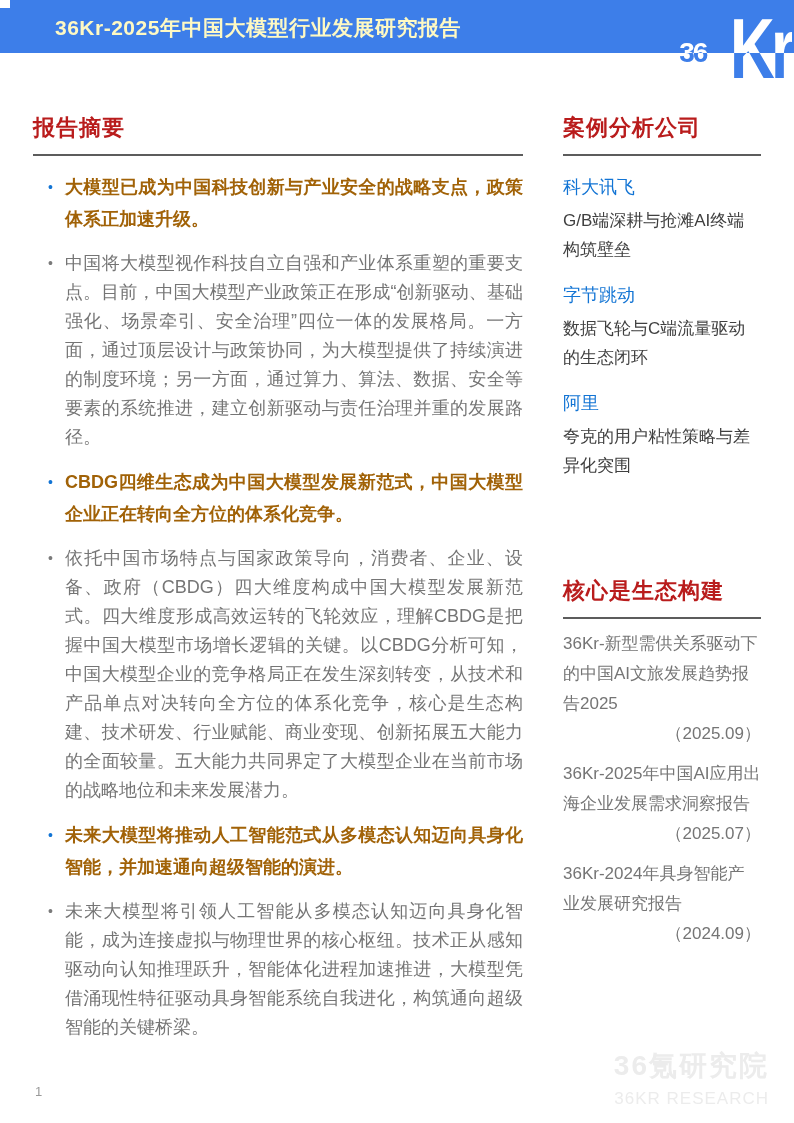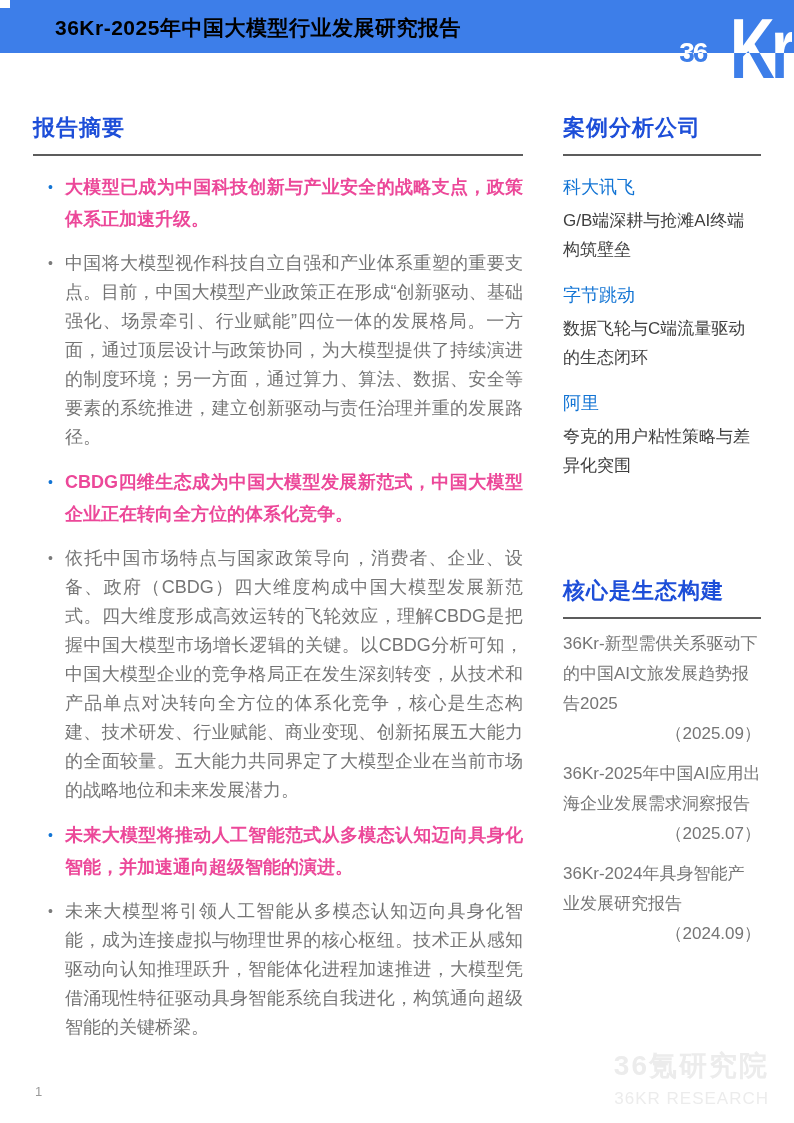--- a/index.html
+++ b/index.html
@@ -8,51 +8,51 @@
     position:relative; width:794px; height:1123px; background:#ffffff;
     font-family:"Liberation Sans","DejaVu Sans",sans-serif; overflow:hidden;
     margin:0 auto;
   }
 
   
   .header { position:absolute; top:0; left:0; width:794px; height:53px; background:#3d7ee9; }
   .header-notch { position:absolute; top:0; left:0; width:10px; height:8px; background:#ffffff; }
   .header-title {
     position:absolute; left:55px; top:0; height:53px; line-height:56px;
-    color:#000000; font-size:21px; font-weight:bold; letter-spacing:.5px; white-space:nowrap;
+    color:#fef9c3; font-size:21px; font-weight:bold; letter-spacing:.5px; white-space:nowrap;
   }
 
   
   .logo { position:absolute; top:0; right:2px; width:140px; height:98px; pointer-events:none; }
   .logo-layer { position:absolute; inset:0; display:flex; justify-content:flex-end; align-items:center; font-weight:bold; }
   .logo-white { color:#ffffff; clip-path:inset(0 0 calc(100% - 53px) 0); }
   .logo-blue  { color:#3d7ee9; clip-path:inset(53px 0 0 0); }
   .logo-36 { font-size:28px; line-height:1; margin-top:8px; letter-spacing:-2px; }
   .logo-kr { font-size:86px; line-height:.92; margin-top:0; letter-spacing:-5px;
              transform:scaleX(.72); transform-origin:top right; }
 
   
   .content { position:absolute; top:113px; left:33px; width:728px; display:flex; }
   .main { width:490px; flex-shrink:0; }
   .sidebar { margin-left:40px; width:198px; }
 
   .section-heading {
-    font-size:22px; font-weight:bold; color:#1d4ed8; letter-spacing:1px;
+    font-size:22px; font-weight:bold; color:#b91c1c; letter-spacing:1px;
     padding-bottom:11px; border-bottom:2px solid #5c5c5c;
   }
 
   
   .bullets { margin-top:15px; }
   .bullet-item { display:flex; margin-bottom:14px; }
   .bullet-dot { width:32px; padding-left:15px; flex-shrink:0; font-size:14px;
                 line-height:29px; color:#7a7a7a; }
   .bullet-text { flex:1; font-size:18px; line-height:29px; color:#757575;
                  text-align:justify; font-weight:normal; }
   .bullet-item.highlight .bullet-dot  { color:#1274d4; line-height:32px; }
-  .bullet-item.highlight .bullet-text { color:#ec4899; font-weight:bold; line-height:32px; }
+  .bullet-item.highlight .bullet-text { color:#a16207; font-weight:bold; line-height:32px; }
 
   
   .company { margin-top:19px; }
   .company-name { font-size:18px; font-weight:normal; color:#1274d4; margin-bottom:7px; }
   .company-desc { font-size:17px; color:#404040; line-height:29px; }
 
   
   .related { margin-top:96px; }
   .report-item { margin-top:10px; font-size:17px; color:#757575; line-height:30px; }
   .report-date { padding-left:3px;text-align:right; }
@@ -91,21 +91,21 @@
 
       <div class="bullets">
 
         <div class="bullet-item highlight">
           <span class="bullet-dot">•</span>
           <p class="bullet-text">大模型已成为中国科技创新与产业安全的战略支点，政策体系正加速升级。</p>
         </div>
 
         <div class="bullet-item">
           <span class="bullet-dot">•</span>
-          <p class="bullet-text">中国将大模型视作科技自立自强和产业体系重塑的重要支点。目前，中国大模型产业政策正在形成“创新驱动、基础强化、场景牵引、行业赋能”四位一体的发展格局。一方面，通过顶层设计与政策协同，为大模型提供了持续演进的制度环境；另一方面，通过算力、算法、数据、安全等要素的系统推进，建立创新驱动与责任治理并重的发展路径。</p>
+          <p class="bullet-text">中国将大模型视作科技自立自强和产业体系重塑的重要支点。目前，中国大模型产业政策正在形成“创新驱动、基础强化、场景牵引、安全治理”四位一体的发展格局。一方面，通过顶层设计与政策协同，为大模型提供了持续演进的制度环境；另一方面，通过算力、算法、数据、安全等要素的系统推进，建立创新驱动与责任治理并重的发展路径。</p>
         </div>
 
         <div class="bullet-item highlight">
           <span class="bullet-dot">•</span>
           <p class="bullet-text">CBDG四维生态成为中国大模型发展新范式，中国大模型企业正在转向全方位的体系化竞争。</p>
         </div>
 
         <div class="bullet-item">
           <span class="bullet-dot">•</span>
           <p class="bullet-text">依托中国市场特点与国家政策导向，消费者、企业、设备、政府（CBDG）四大维度构成中国大模型发展新范式。四大维度形成高效运转的飞轮效应，理解CBDG是把握中国大模型市场增长逻辑的关键。以CBDG分析可知，中国大模型企业的竞争格局正在发生深刻转变，从技术和产品单点对决转向全方位的体系化竞争，核心是生态构建、技术研发、行业赋能、商业变现、创新拓展五大能力的全面较量。五大能力共同界定了大模型企业在当前市场的战略地位和未来发展潜力。</p>

